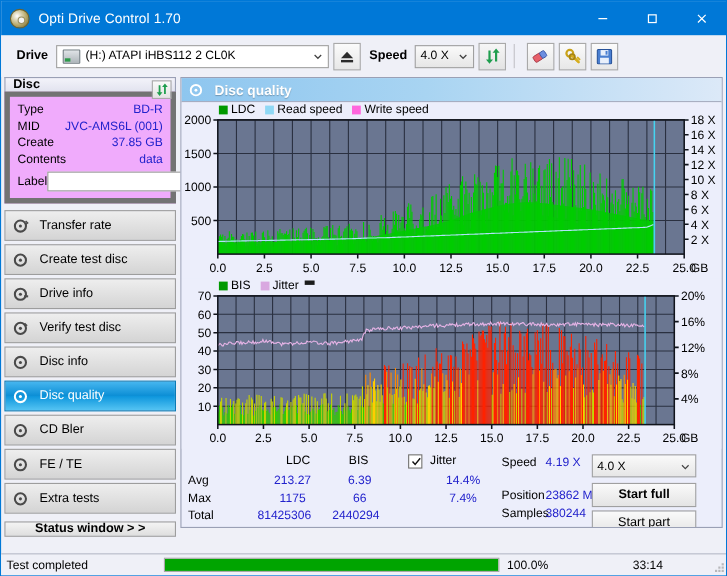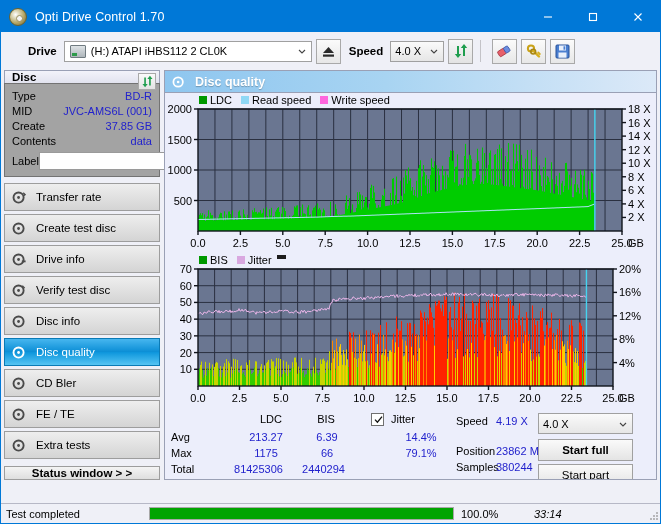--- a/index.html
+++ b/index.html
@@ -64,21 +64,21 @@
     font-size: 11.5px;
     color: #000;
   }
   #menubar .mi { padding: 2px 9px; }
 
   
   #toolbar {
     height: 38px;
     background: #eff0f7;
     display: flex; align-items: center;
-    padding: 0 19px;
+    padding: 0 6px;
   }
   #toolbar .lbl { font-weight: bold; font-size: 11.5px; color: #000; margin: 0 7px 0 8px; }
   .combo {
     height: 21px;
     background: #fff;
     border: 1px solid #a0a0a0;
     display: flex; align-items: center;
     font-size: 11px; color: #000;
     padding-left: 4px;
     position: relative;
@@ -131,22 +131,22 @@
     position: relative;
   }
   .panel-head .hbtn {
     position: absolute; right: 3px; top: 2px;
     width: 18px; height: 17px;
     background: linear-gradient(#fafafa, #e3e3e3);
     border: 1px solid #a9a9a9;
     display: flex; align-items: center; justify-content: center;
   }
   #disc-panel {
-    background: #a3a3a3;
-    border: 1px solid #737373;
+    background: #f0abfc;
+    border: 5px solid #737373;
     padding: 4px 7px 6px 7px;
   }
   .disc-row {
     display: flex; justify-content: space-between; align-items: center;
     height: 15px; font-size: 11px;
   }
   .disc-row .k { color: #000; }
   .disc-row .v { color: #2222cc; }
   .label-row { display: flex; align-items: center; margin-top: 3px; }
   #label-input {
@@ -266,21 +266,21 @@
     font-size: 11px; color: #000;
   }
   #sb-text { width: 148px; padding-left: 5px; }
   #sb-progress-outer {
     width: 305px; height: 13px;
     background: #ffffff; border: 1px solid #a8a8a8;
     position: relative; overflow: hidden;
   }
   #sb-progress-fill { height: 100%; background: #00a400; }
   #sb-pct { width: 80px; padding-left: 7px; }
-  #sb-time { flex: 1; text-align: left; padding-right: 18px; font-style: italic; }
+  #sb-time { flex: 1; text-align: center; padding-right: 18px; }
   #sb-grip { position: absolute; right: 3px; bottom: 2px; width: 11px; height: 11px; opacity: .55; }
 </style>
 </head>
 <body>
 
 <div id="app">
 
   <div id="titlebar">
     <div class="app-icon"></div>
     <div class="title-text">Opti Drive Control 1.70</div>
@@ -1875,21 +1875,21 @@
             <span class="st h" style="left:220px; top:0; width:60px; text-align:left;">Jitter</span>
 
             <span class="st k" style="left:0; top:18px;">Avg</span>
             <span class="st v" style="left:60px; top:18px; width:70px;">213.27</span>
             <span class="st v" style="left:132px; top:18px; width:48px;">6.39</span>
             <span class="st v" style="left:215px; top:18px; width:70px;">14.4%</span>
 
             <span class="st k" style="left:0; top:34px;">Max</span>
             <span class="st v" style="left:60px; top:34px; width:70px;">1175</span>
             <span class="st v" style="left:132px; top:34px; width:48px;">66</span>
-            <span class="st v" style="left:215px; top:34px; width:70px;">79.1%</span>
+            <span class="st v" style="left:215px; top:34px; width:70px;">7.4%</span>
 
             <span class="st k" style="left:0; top:50px;">Total</span>
             <span class="st v" style="left:45px; top:50px; width:85px;">81425306</span>
             <span class="st v" style="left:125px; top:50px; width:55px;">2440294</span>
           </div>
         </div>
 
         <div id="stats-right">
           <span class="st k" style="left:0; top:2px; position:absolute;">Speed</span>
           <span class="st v" style="left:40px; top:2px; position:absolute; width:40px; text-align:left; color:#2222cc;">4.19 X</span>

